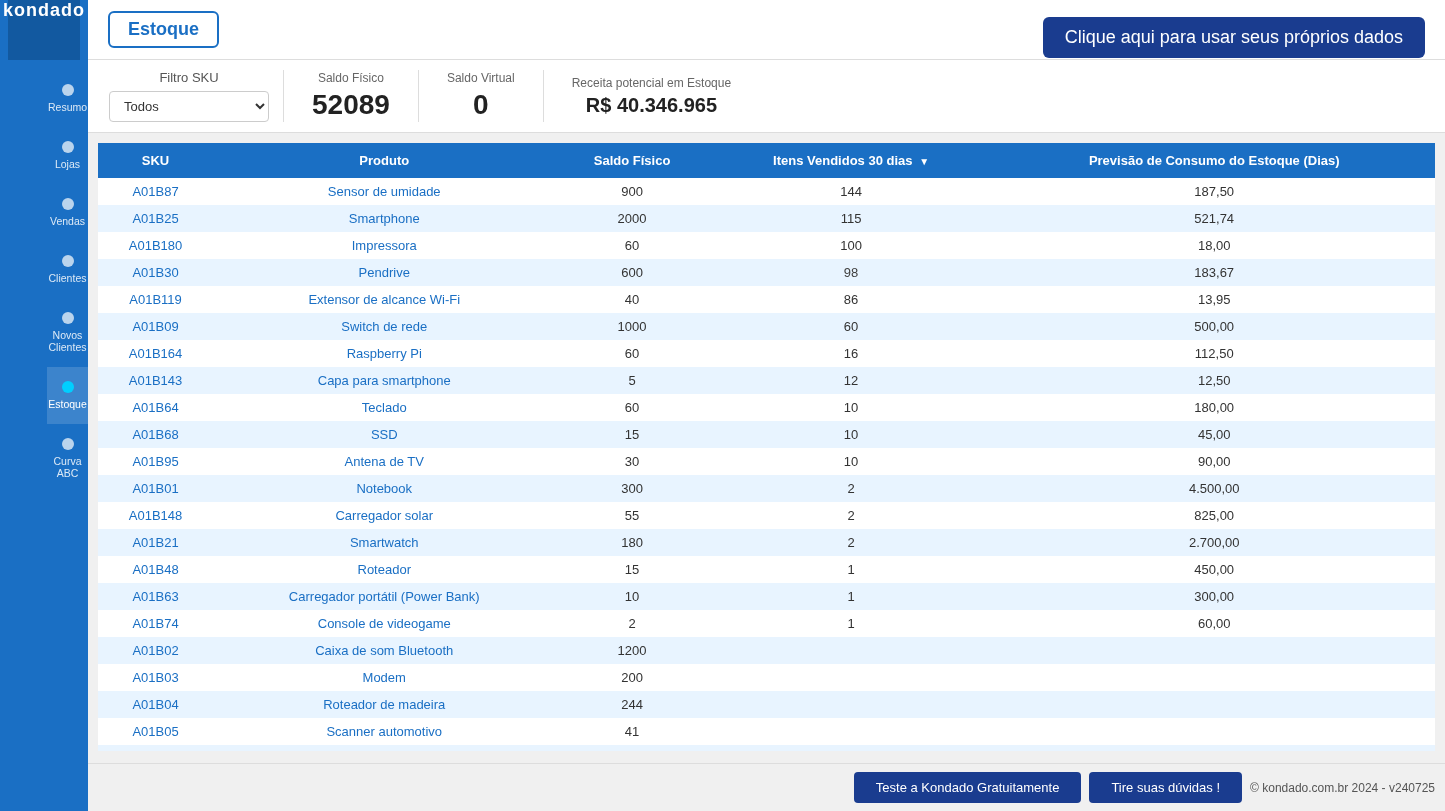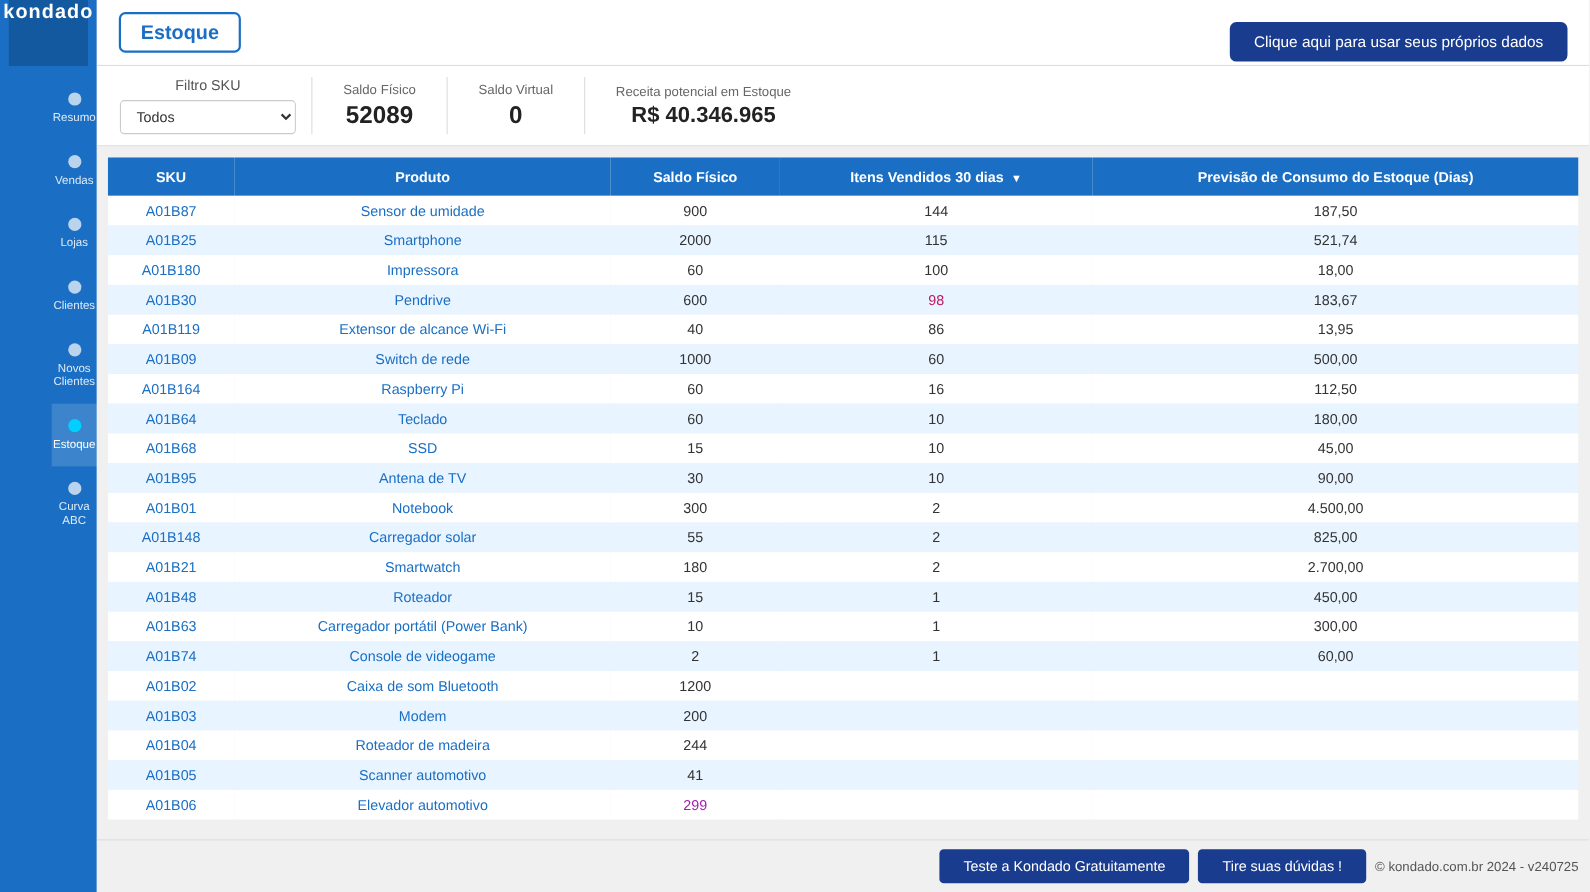--- a/index.html
+++ b/index.html
@@ -91,21 +91,21 @@
       font-size: 18px;
       font-weight: bold;
       padding: 6px 18px;
       cursor: pointer;
     }
     .cta-btn {
       background: #1a3c8f;
       color: #fff;
       border: none;
       border-radius: 6px;
-      font-size: 14px;
+      font-size: 18px;
       padding: 10px 22px;
       cursor: pointer;
       font-weight: 500;
       margin-top: 16px;
     }
 
     
     .stats-row {
       display: flex;
       align-items: stretch;
@@ -146,21 +146,21 @@
       border-right: 1px solid #ddd;
     }
     .stat-box:last-child { border-right: none; }
     .stat-label {
       font-size: 12px;
       color: #666;
       text-align: center;
       margin-bottom: 4px;
     }
     .stat-value {
-      font-size: 22px;
+      font-size: 28px;
       font-weight: bold;
       color: #222;
     }
     .stat-value.large { font-size: 20px; }
 
     
     .table-area {
       flex: 1;
       overflow: hidden;
       padding: 10px 10px 12px 10px;
@@ -238,25 +238,25 @@
   <div class="sidebar-logo">
     <span>kondado</span>
   </div>
   <nav class="sidebar-nav">
     <div class="sidebar-item">
       <div class="sidebar-dot"></div>
       <span class="sidebar-item-label">Resumo</span>
     </div>
     <div class="sidebar-item">
       <div class="sidebar-dot"></div>
+      <span class="sidebar-item-label">Lojas</span>
+    </div>
+    <div class="sidebar-item">
+      <div class="sidebar-dot"></div>
       <span class="sidebar-item-label">Vendas</span>
-    </div>
-    <div class="sidebar-item">
-      <div class="sidebar-dot"></div>
-      <span class="sidebar-item-label">Lojas</span>
     </div>
     <div class="sidebar-item">
       <div class="sidebar-dot"></div>
       <span class="sidebar-item-label">Clientes</span>
     </div>
     <div class="sidebar-item">
       <div class="sidebar-dot"></div>
       <span class="sidebar-item-label">Novos Clientes</span>
     </div>
     <div class="sidebar-item active">
@@ -329,21 +329,21 @@
               <td style="color: rgb(26, 111, 196);">A01B180</td>
               <td style="color: rgb(26, 111, 196);">Impressora</td>
               <td style="color: rgb(51, 51, 51);">60</td>
               <td style="color: rgb(51, 51, 51);">100</td>
               <td style="color: rgb(51, 51, 51);">18,00</td>
             </tr>
             <tr>
               <td style="color: rgb(26, 111, 196);">A01B30</td>
               <td style="color: rgb(26, 111, 196);">Pendrive</td>
               <td style="color: rgb(51, 51, 51);">600</td>
-              <td style="color: #be185d;">98</td>
+              <td style="color: #404040;">98</td>
               <td style="color: rgb(51, 51, 51);">183,67</td>
             </tr>
             <tr>
               <td style="color: rgb(26, 111, 196);">A01B119</td>
               <td style="color: rgb(26, 111, 196);">Extensor de alcance Wi-Fi</td>
               <td style="color: rgb(51, 51, 51);">40</td>
               <td style="color: rgb(51, 51, 51);">86</td>
               <td style="color: rgb(51, 51, 51);">13,95</td>
             </tr>
             <tr>
@@ -352,20 +352,27 @@
               <td style="color: rgb(51, 51, 51);">1000</td>
               <td style="color: rgb(51, 51, 51);">60</td>
               <td style="color: rgb(51, 51, 51);">500,00</td>
             </tr>
             <tr>
               <td style="color: rgb(26, 111, 196);">A01B164</td>
               <td style="color: rgb(26, 111, 196);">Raspberry Pi</td>
               <td style="color: rgb(51, 51, 51);">60</td>
               <td style="color: rgb(51, 51, 51);">16</td>
               <td style="color: rgb(51, 51, 51);">112,50</td>
+            </tr>
+            <tr>
+              <td style="color: rgb(26, 111, 196);">A01B143</td>
+              <td style="color: rgb(26, 111, 196);">Capa para smartphone</td>
+              <td style="color: rgb(51, 51, 51);">5</td>
+              <td style="color: rgb(51, 51, 51);">12</td>
+              <td style="color: rgb(51, 51, 51);">12,50</td>
             </tr>
             <tr>
               <td style="color: rgb(26, 111, 196);">A01B64</td>
               <td style="color: rgb(26, 111, 196);">Teclado</td>
               <td style="color: rgb(51, 51, 51);">60</td>
               <td style="color: rgb(51, 51, 51);">10</td>
               <td style="color: rgb(51, 51, 51);">180,00</td>
             </tr>
             <tr>
               <td style="color: rgb(26, 111, 196);">A01B68</td>

